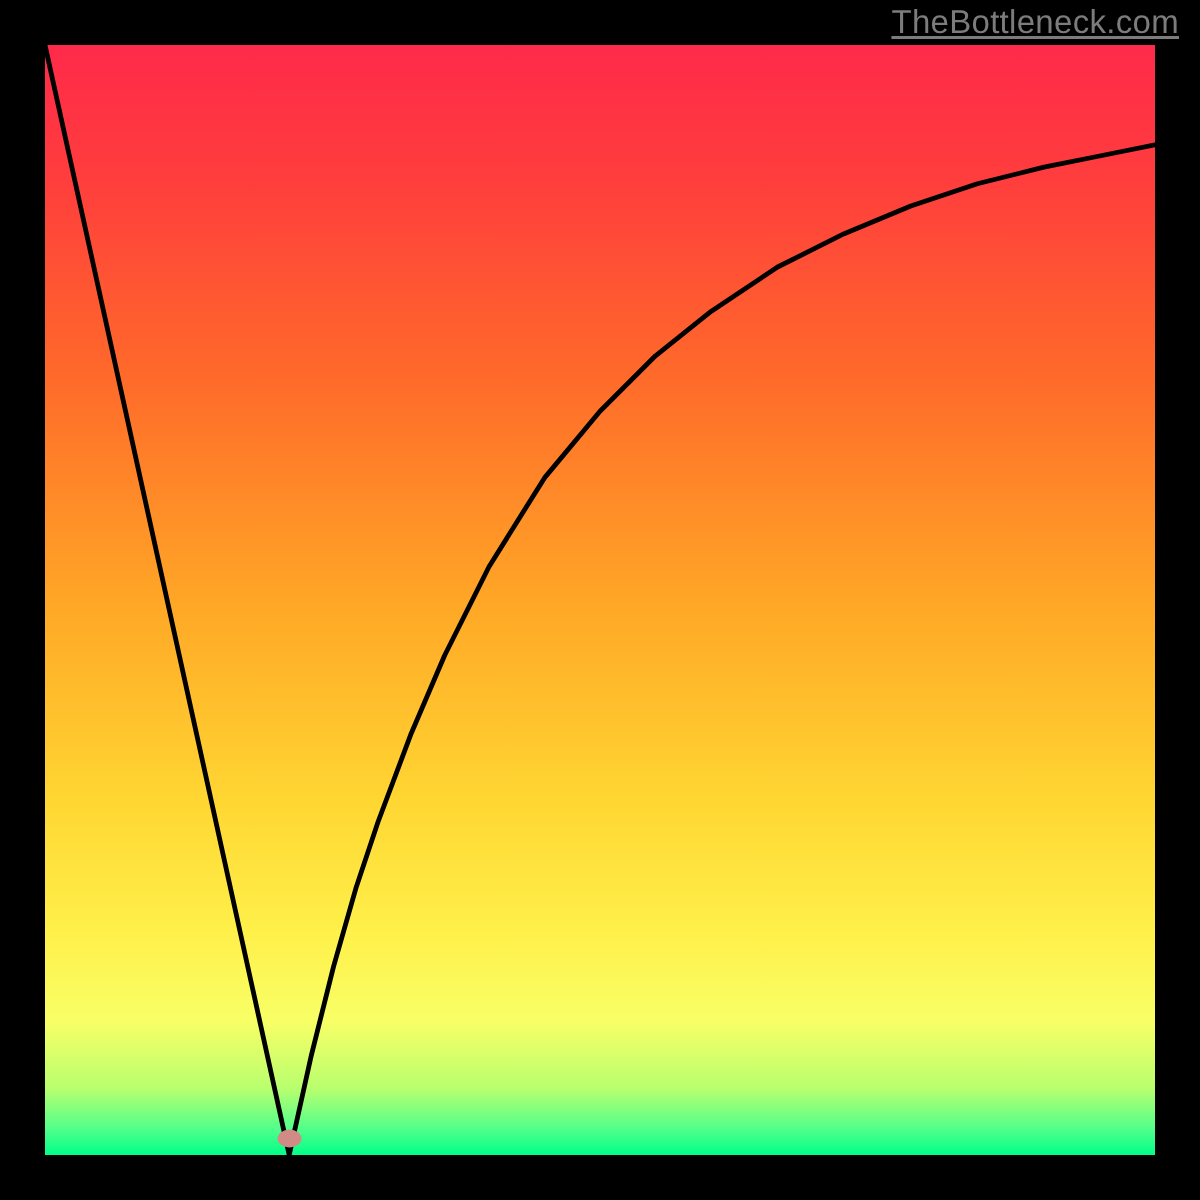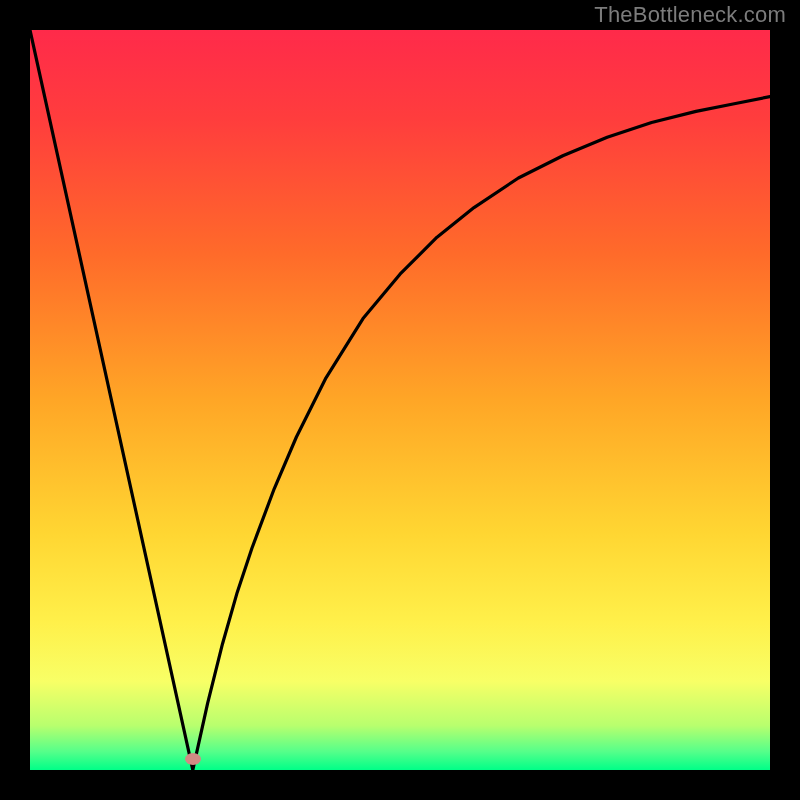--- a/index.html
+++ b/index.html
@@ -19,20 +19,21 @@
   }
   .watermark {
     position: absolute;
     top: 2px;
     right: 14px;
     color: #7c7c7c;
     font-size: 22px;
     font-weight: 500;
     letter-spacing: 0.2px;
     z-index: 3;
+    text-decoration: underline;
   }
   .plot-area {
     position: absolute;
     left: 30px;
     top: 30px;
     width: 740px;
     height: 740px;
     overflow: hidden;
   }
   .svg-layer {

